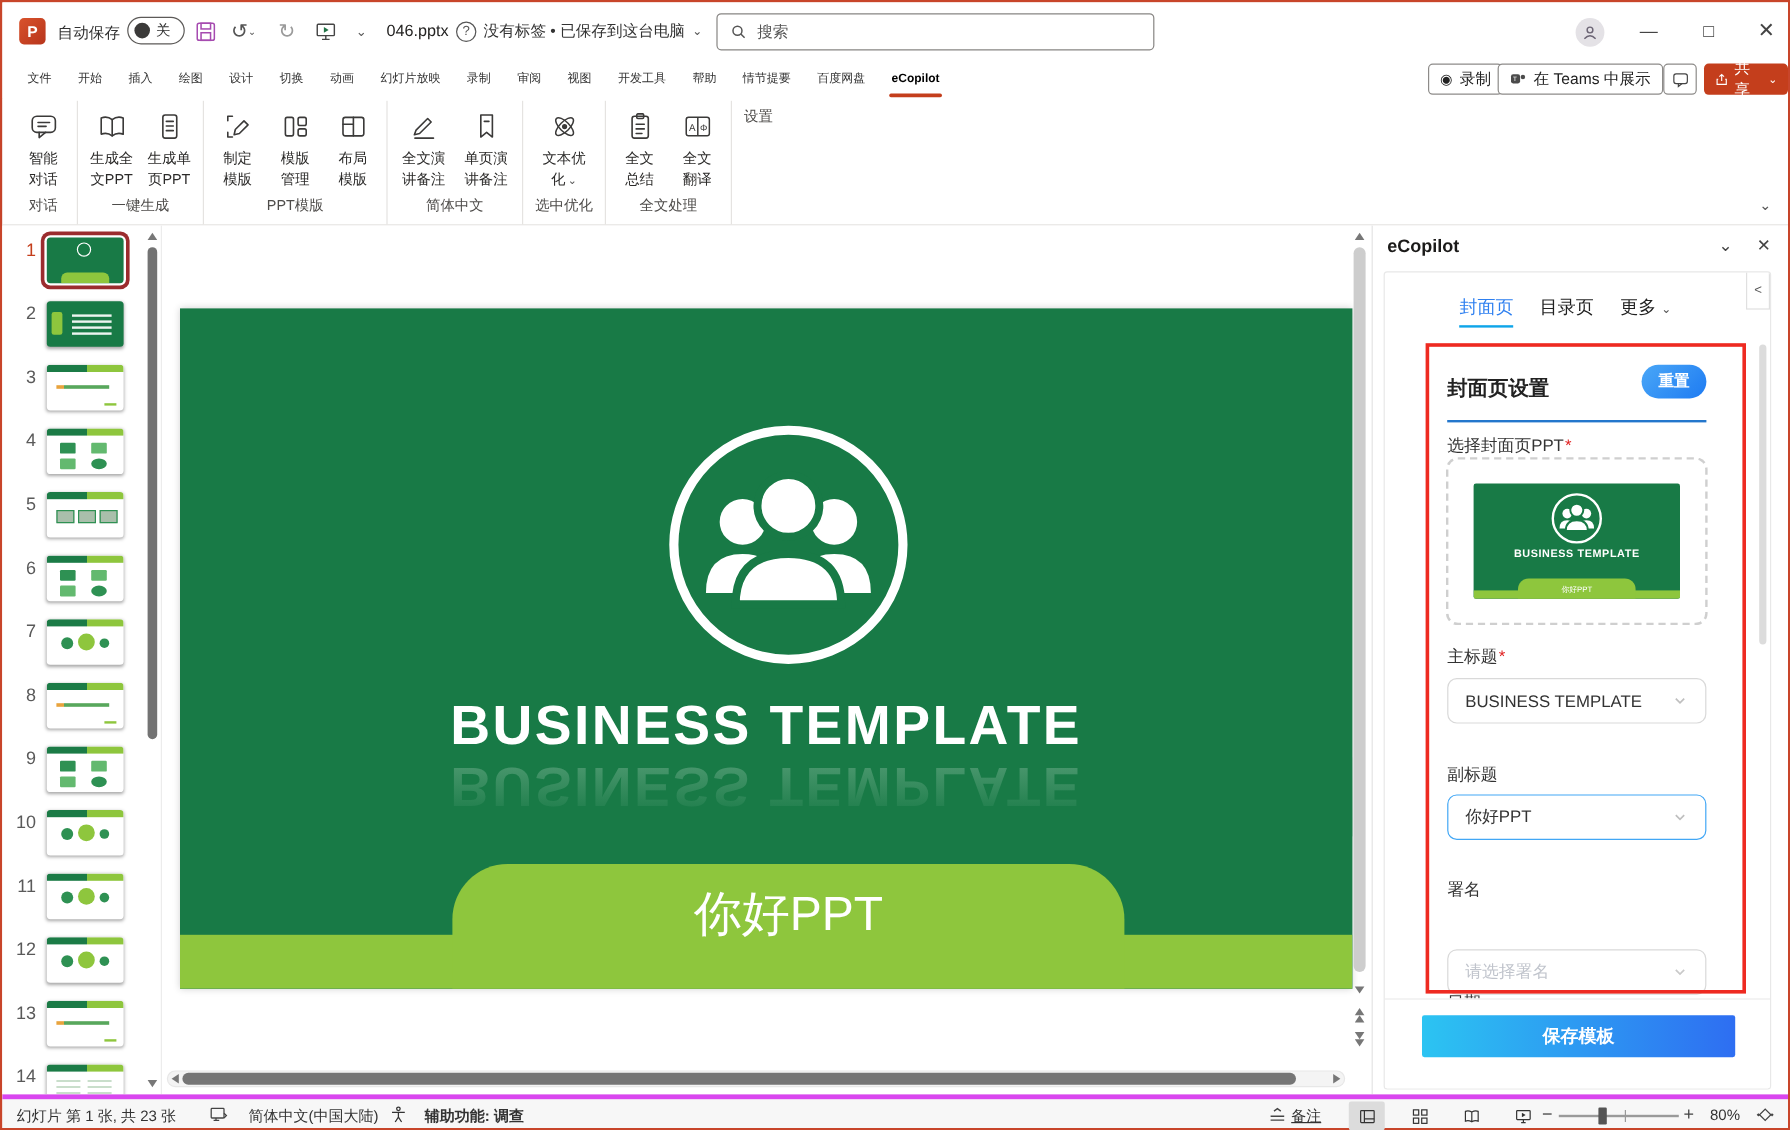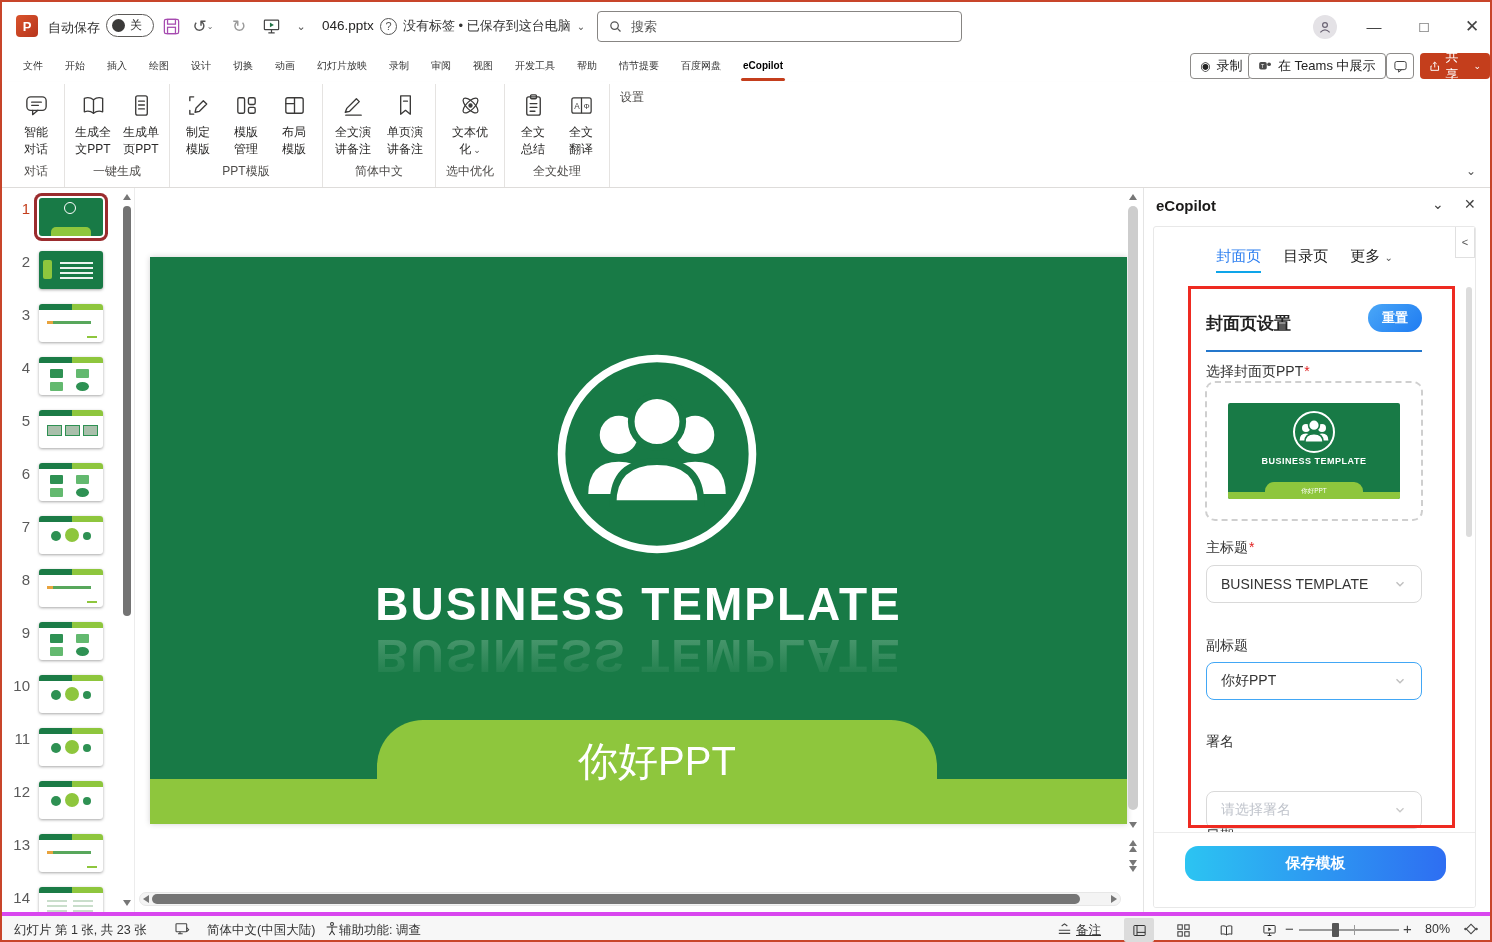--- a/index.html
+++ b/index.html
@@ -138,21 +138,21 @@
   .mini-title { position:absolute; left:0; right:0; top:53px; text-align:center; color:#fff; font-weight:bold; font-size:9px; letter-spacing:.5px; }
   .mini-wing { position:absolute; left:0; right:0; bottom:0; height:7px; background:#8ec63d; }
   .mini-bump { position:absolute; left:37px; bottom:0; width:98px; height:17px; background:#8ec63d; border-radius:9px 9px 0 0; }
   .mini-sub { position:absolute; left:0; right:0; bottom:3px; text-align:center; color:#fff; font-size:6.5px; }
   .select { position:absolute; left:52px; width:216px; height:38px; border:1px solid #d9d9d9; border-radius:8px; background:#fff;
     display:flex; align-items:center; padding:0 14px; font-size:14px; color:#333; }
   .select.focused { border-color:#42a7f5; }
   .select .val { flex:1; }
   .select .placeholder { color:#c0c4cc; }
   .pfooter { position:absolute; left:0; right:0; bottom:0; height:75px; background:#fff; border-top:1px solid #ececec; z-index:6; }
-  .save-btn { position:absolute; left:31px; top:13px; width:261px; height:35px; border-radius:13px; color:#fff; font-size:15px;
+  .save-btn { position:absolute; left:31px; top:13px; width:261px; height:35px; border-radius:2px; color:#fff; font-size:15px;
     font-weight:bold; display:flex; align-items:center; justify-content:center;
     background:linear-gradient(90deg,#2cc4f2,#2e6ef2); }
 
   
   .statusbar { position:absolute; left:0; right:0; bottom:0; height:28px; background:#f7f7f7; border-top:4px solid #d946ef;
     font-size:12.5px; color:#333; }
   .sb { position:absolute; top:6px; }
   .viewbtn { position:absolute; top:2px; width:30px; height:24px; display:flex; align-items:center; justify-content:center; border-radius:2px; }
   .viewbtn.active { background:#dcdcdc; }
   .zoomtrack { position:absolute; top:13px; left:1297px; width:100px; height:2px; background:#9a9a9a; }
@@ -666,21 +666,21 @@
           <path d="M19 10 l3 3 -3 3 M9 16 v3 M6 19 h7"></path>
         </svg>
     </span>
     <span class="sb" style="left:205px;">简体中文(中国大陆)</span>
     <span class="sb" style="left:322px;top:5px;">
       <svg width="16" height="16" viewBox="0 0 24 24" fill="none" stroke="#333" stroke-width="1.6">
           <circle cx="12" cy="4.5" r="2.2"></circle>
           <path d="M4 9 h16 M12 9 v6 M12 15 l-4 6 M12 15 l4 6"></path>
         </svg>
     </span>
-    <span class="sb" style="left:337px;font-weight:normal;">辅助功能: 调查</span>
+    <span class="sb" style="left:352px;font-weight:bold;">辅助功能: 调查</span>
 
     <span class="sb" style="left:1054px;top:5px;">
       <svg width="17" height="17" viewBox="0 0 24 24" fill="none" stroke="#444" stroke-width="1.6">
           <path d="M8 7 l4-3 4 3 M4 13 h16 M4 17.5 h16"></path>
         </svg>
     </span>
     <span class="sb" style="left:1074px;text-decoration:underline;">备注</span>
 
     <span class="viewbtn active" style="left:1122px;">
       <svg width="15" height="15" viewBox="0 0 24 24" fill="none" stroke="#333" stroke-width="1.6">

